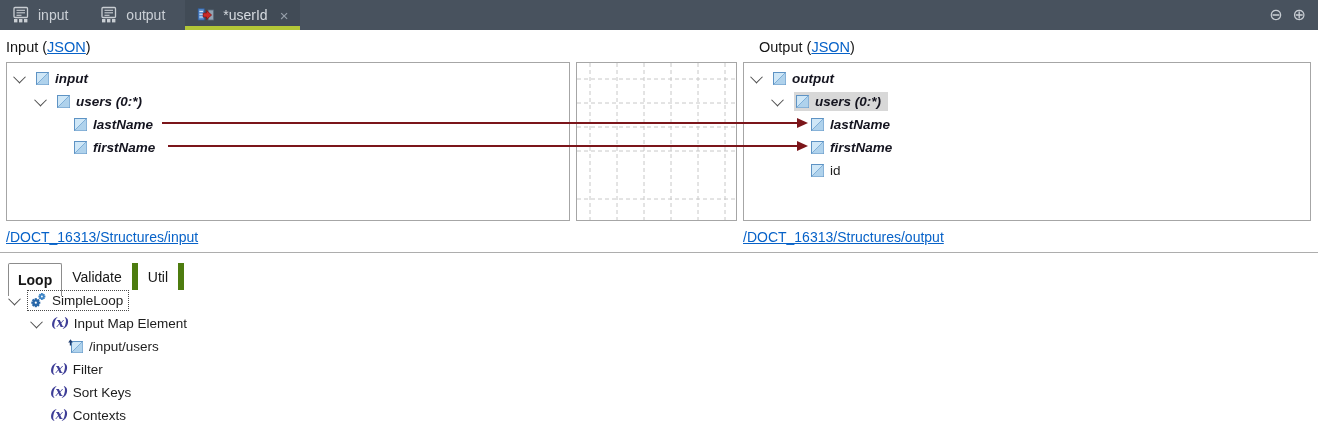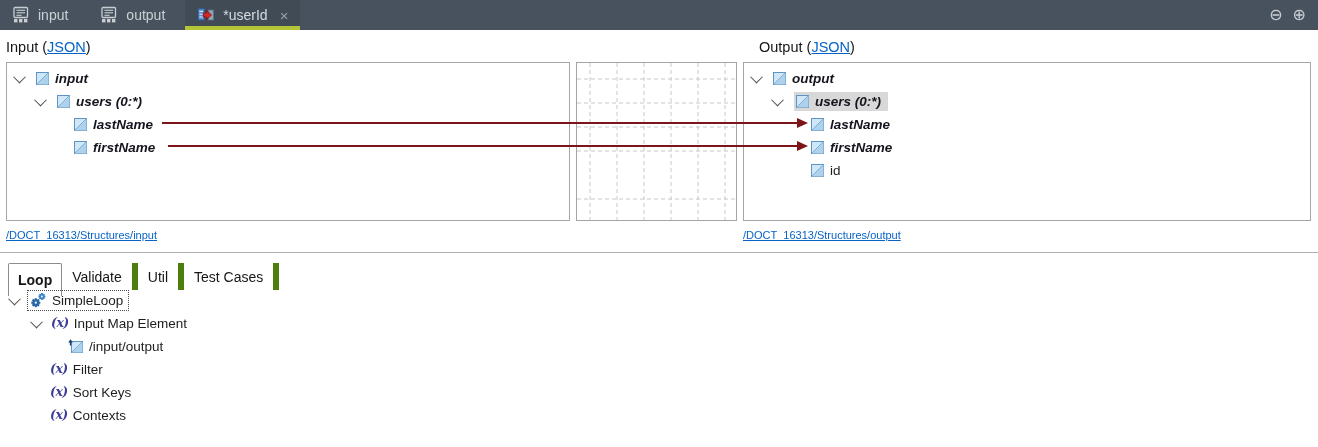--- a/index.html
+++ b/index.html
@@ -11,21 +11,21 @@
   .ttab{display:flex;align-items:center;gap:8px;padding:0 12px;margin-right:8px;color:#CBD0D6;font-size:14px;position:relative;cursor:default;}
   .ttab.active{background:#414B56;color:#D6DBE0;}
   .ttab .accent{position:absolute;left:0;right:0;bottom:0;height:4px;background:#B2C637;}
   .ttab .close{color:#97A0AA;font-size:15px;margin-left:4px;line-height:1;}
   .winctl{margin-left:auto;display:flex;align-items:center;gap:10px;padding-right:12px;color:#C8CDD3;font-size:16px;}
   .winctl span{line-height:1;}
 
   
   .hdr{position:absolute;top:39px;font-size:14.5px;color:#151515;}
   a.link{color:#0762C8;text-decoration:underline;cursor:pointer;}
-  .pathlink{position:absolute;top:229px;font-size:11px;}
+  .pathlink{position:absolute;top:229px;font-size:14px;}
 
   
   .panel{position:absolute;top:62px;height:159px;border:1px solid #A6A6A6;background:#fff;box-sizing:border-box;}
   #p-in{left:6px;width:564px;}
   #p-grid{left:576px;width:161px;}
   #p-out{left:743px;width:568px;}
 
   
   .tree{padding-top:4px;}
   .trow{height:23px;display:flex;align-items:center;white-space:nowrap;}
@@ -250,23 +250,20 @@
 
   <div class="btabs">
     <div class="btab active">
         <span>Loop</span>
       </div>
     <div class="btab">
         <span>Validate</span>
       </div>
     <div class="btab">
         <span>Util</span>
-      </div>
-    <div class="btab">
-        <span>Test Cases</span>
       </div>
   </div>
 
   <div class="btree">
     <div class="trow">
       <span class="chev ml10"></span>
       <span class="focuswrap">
         <span class="icon">
           <svg width="17" height="17" viewBox="0 0 17 17">
             <g fill="#3E85C6">
@@ -298,21 +295,21 @@
     <div class="trow">
       <span class="icon ml68">
         <svg width="16" height="15" viewBox="0 0 16 15">
           <rect x="3.5" y="2.5" width="11" height="11" fill="#CFE7F7" stroke="#5E93C4"></rect>
           <polygon points="14.5,2.5 14.5,13.5 3.5,13.5" fill="#AFD2EC"></polygon>
           <line x1="14" y1="3" x2="4" y2="13" stroke="#7FAFD8"></line>
           <line x1="2.5" y1="6.5" x2="2.5" y2="2.5" stroke="#1F3C6E" stroke-width="1.4"></line>
           <polygon points="0.2,3.4 2.5,0.2 4.8,3.4" fill="#1F3C6E"></polygon>
         </svg>
       </span>
-      <span class="plain ml5">/input/output</span>
+      <span class="plain ml5">/input/users</span>
     </div>
     <div class="trow">
       <span class="fx ml50">(x)</span>
       <span class="plain ml5">Filter</span>
     </div>
     <div class="trow">
       <span class="fx ml50">(x)</span>
       <span class="plain ml5">Sort Keys</span>
     </div>
     <div class="trow">

